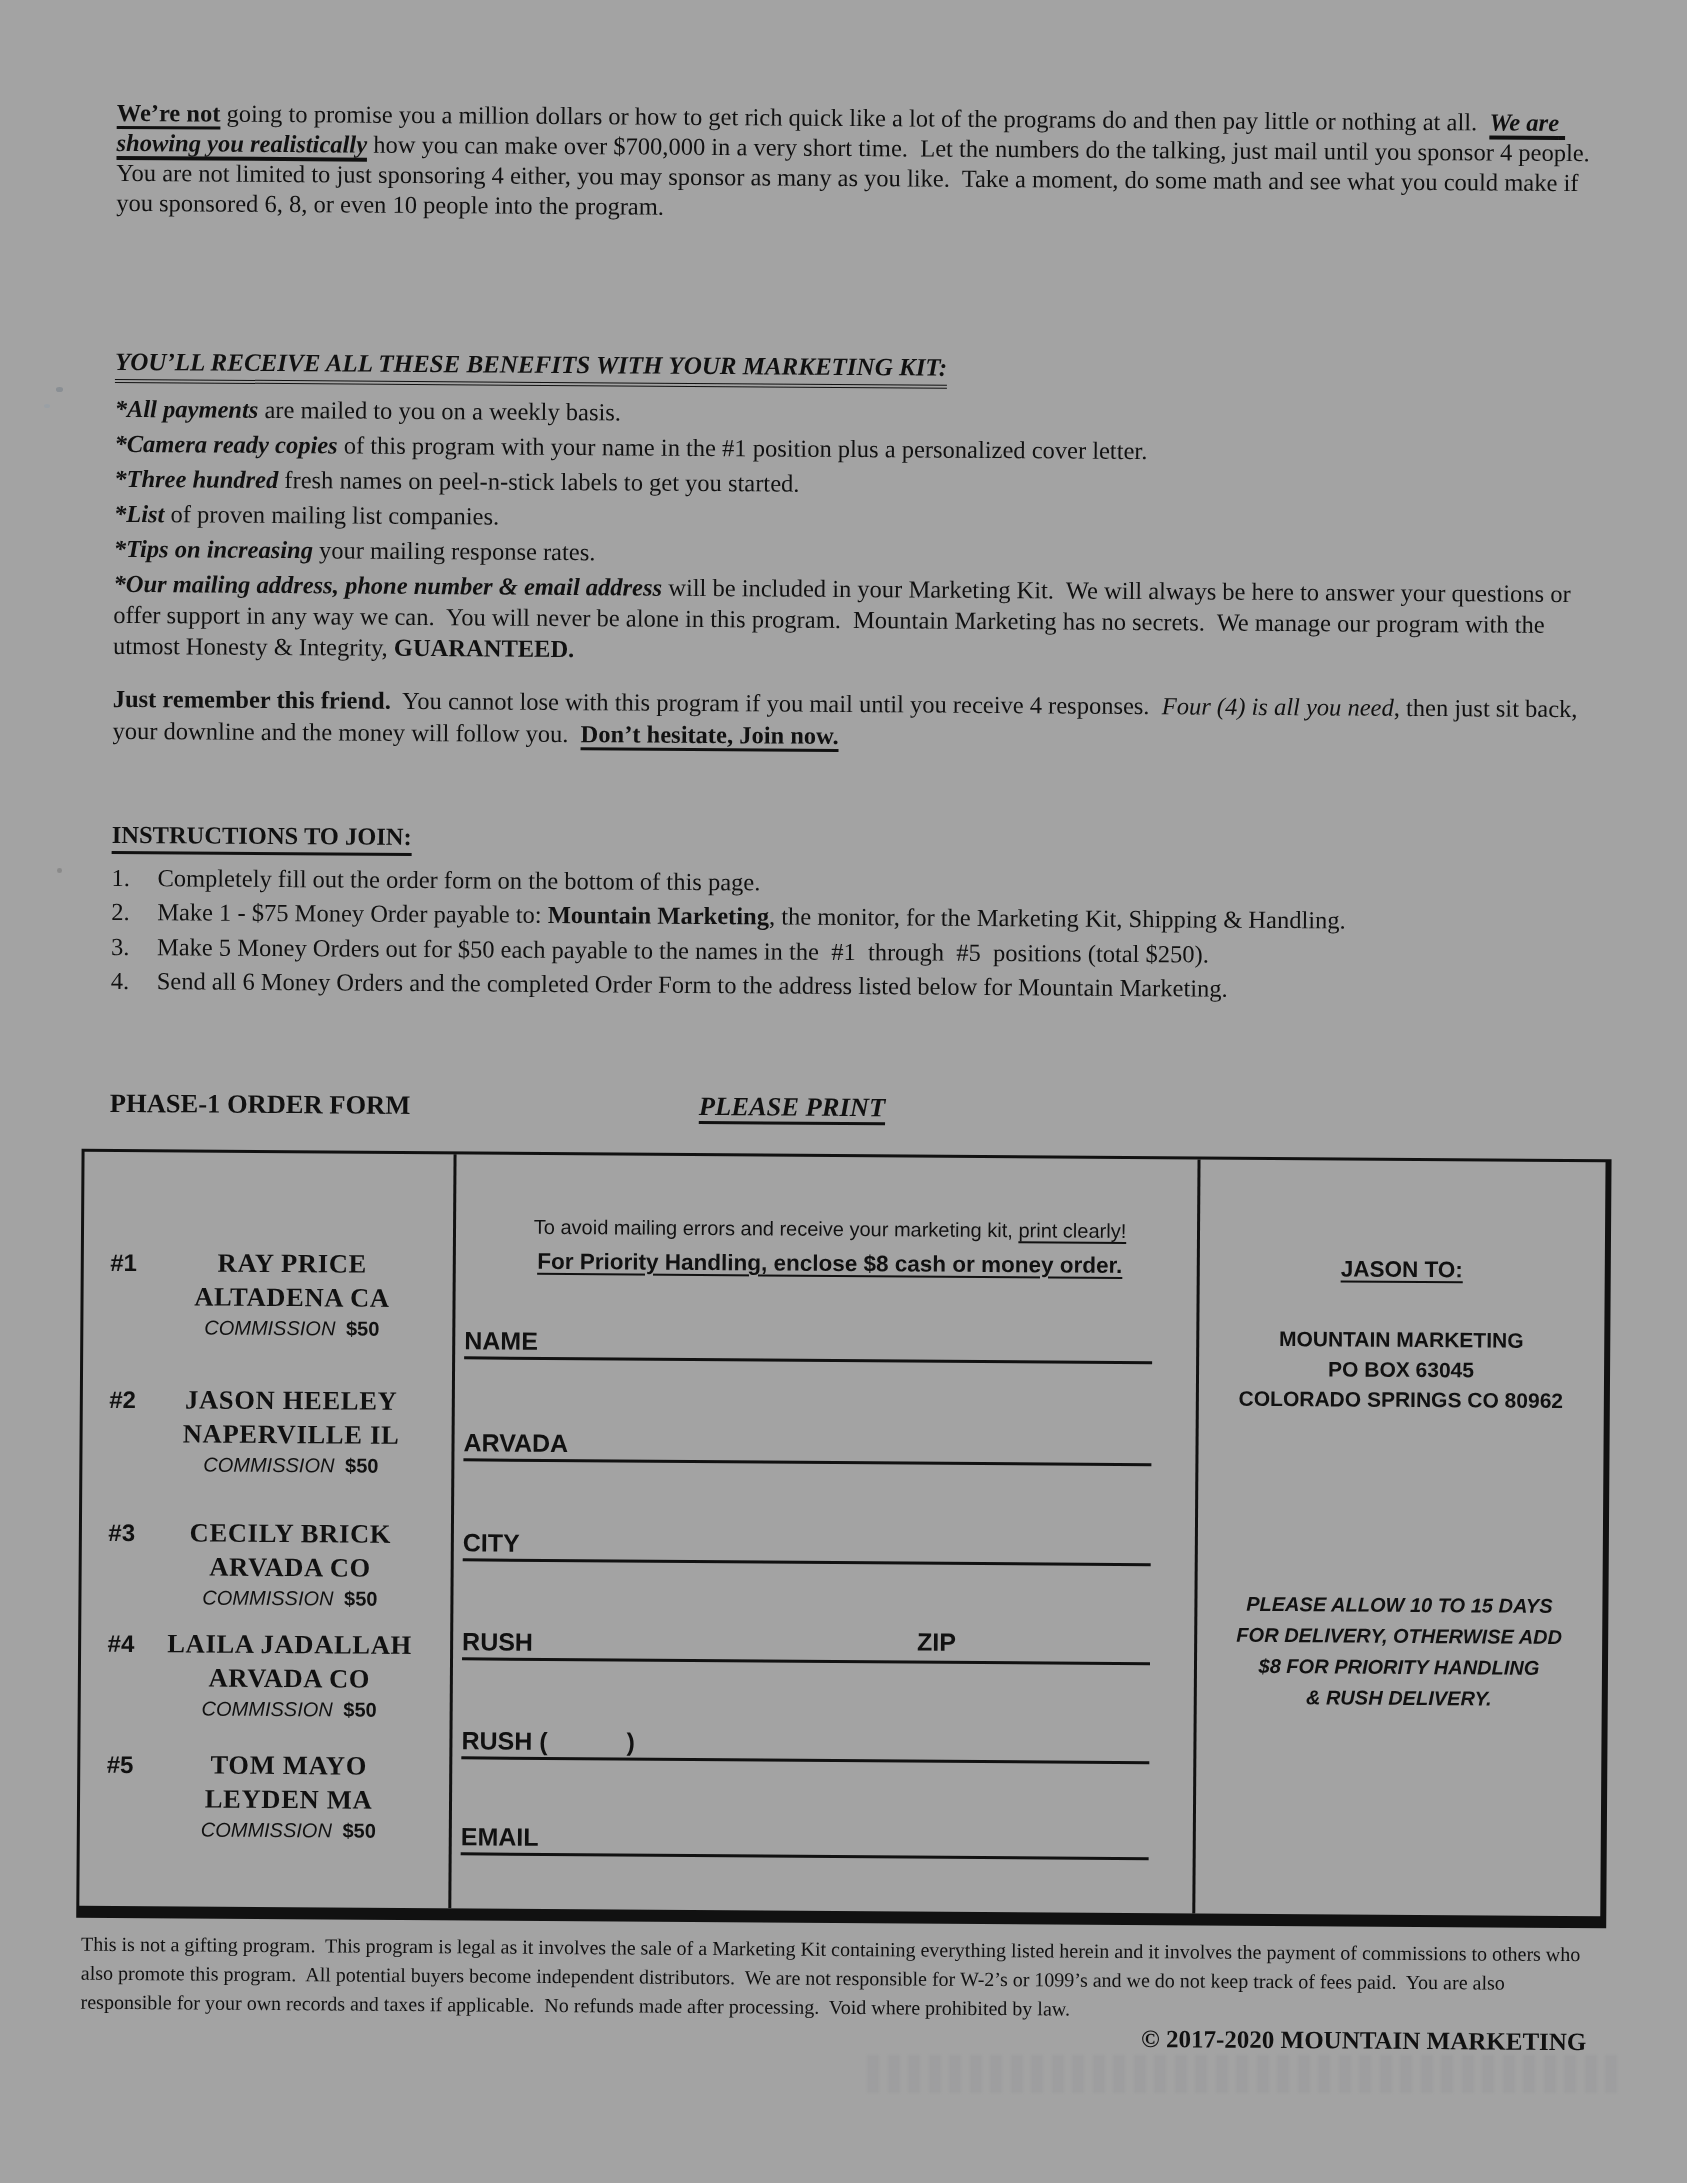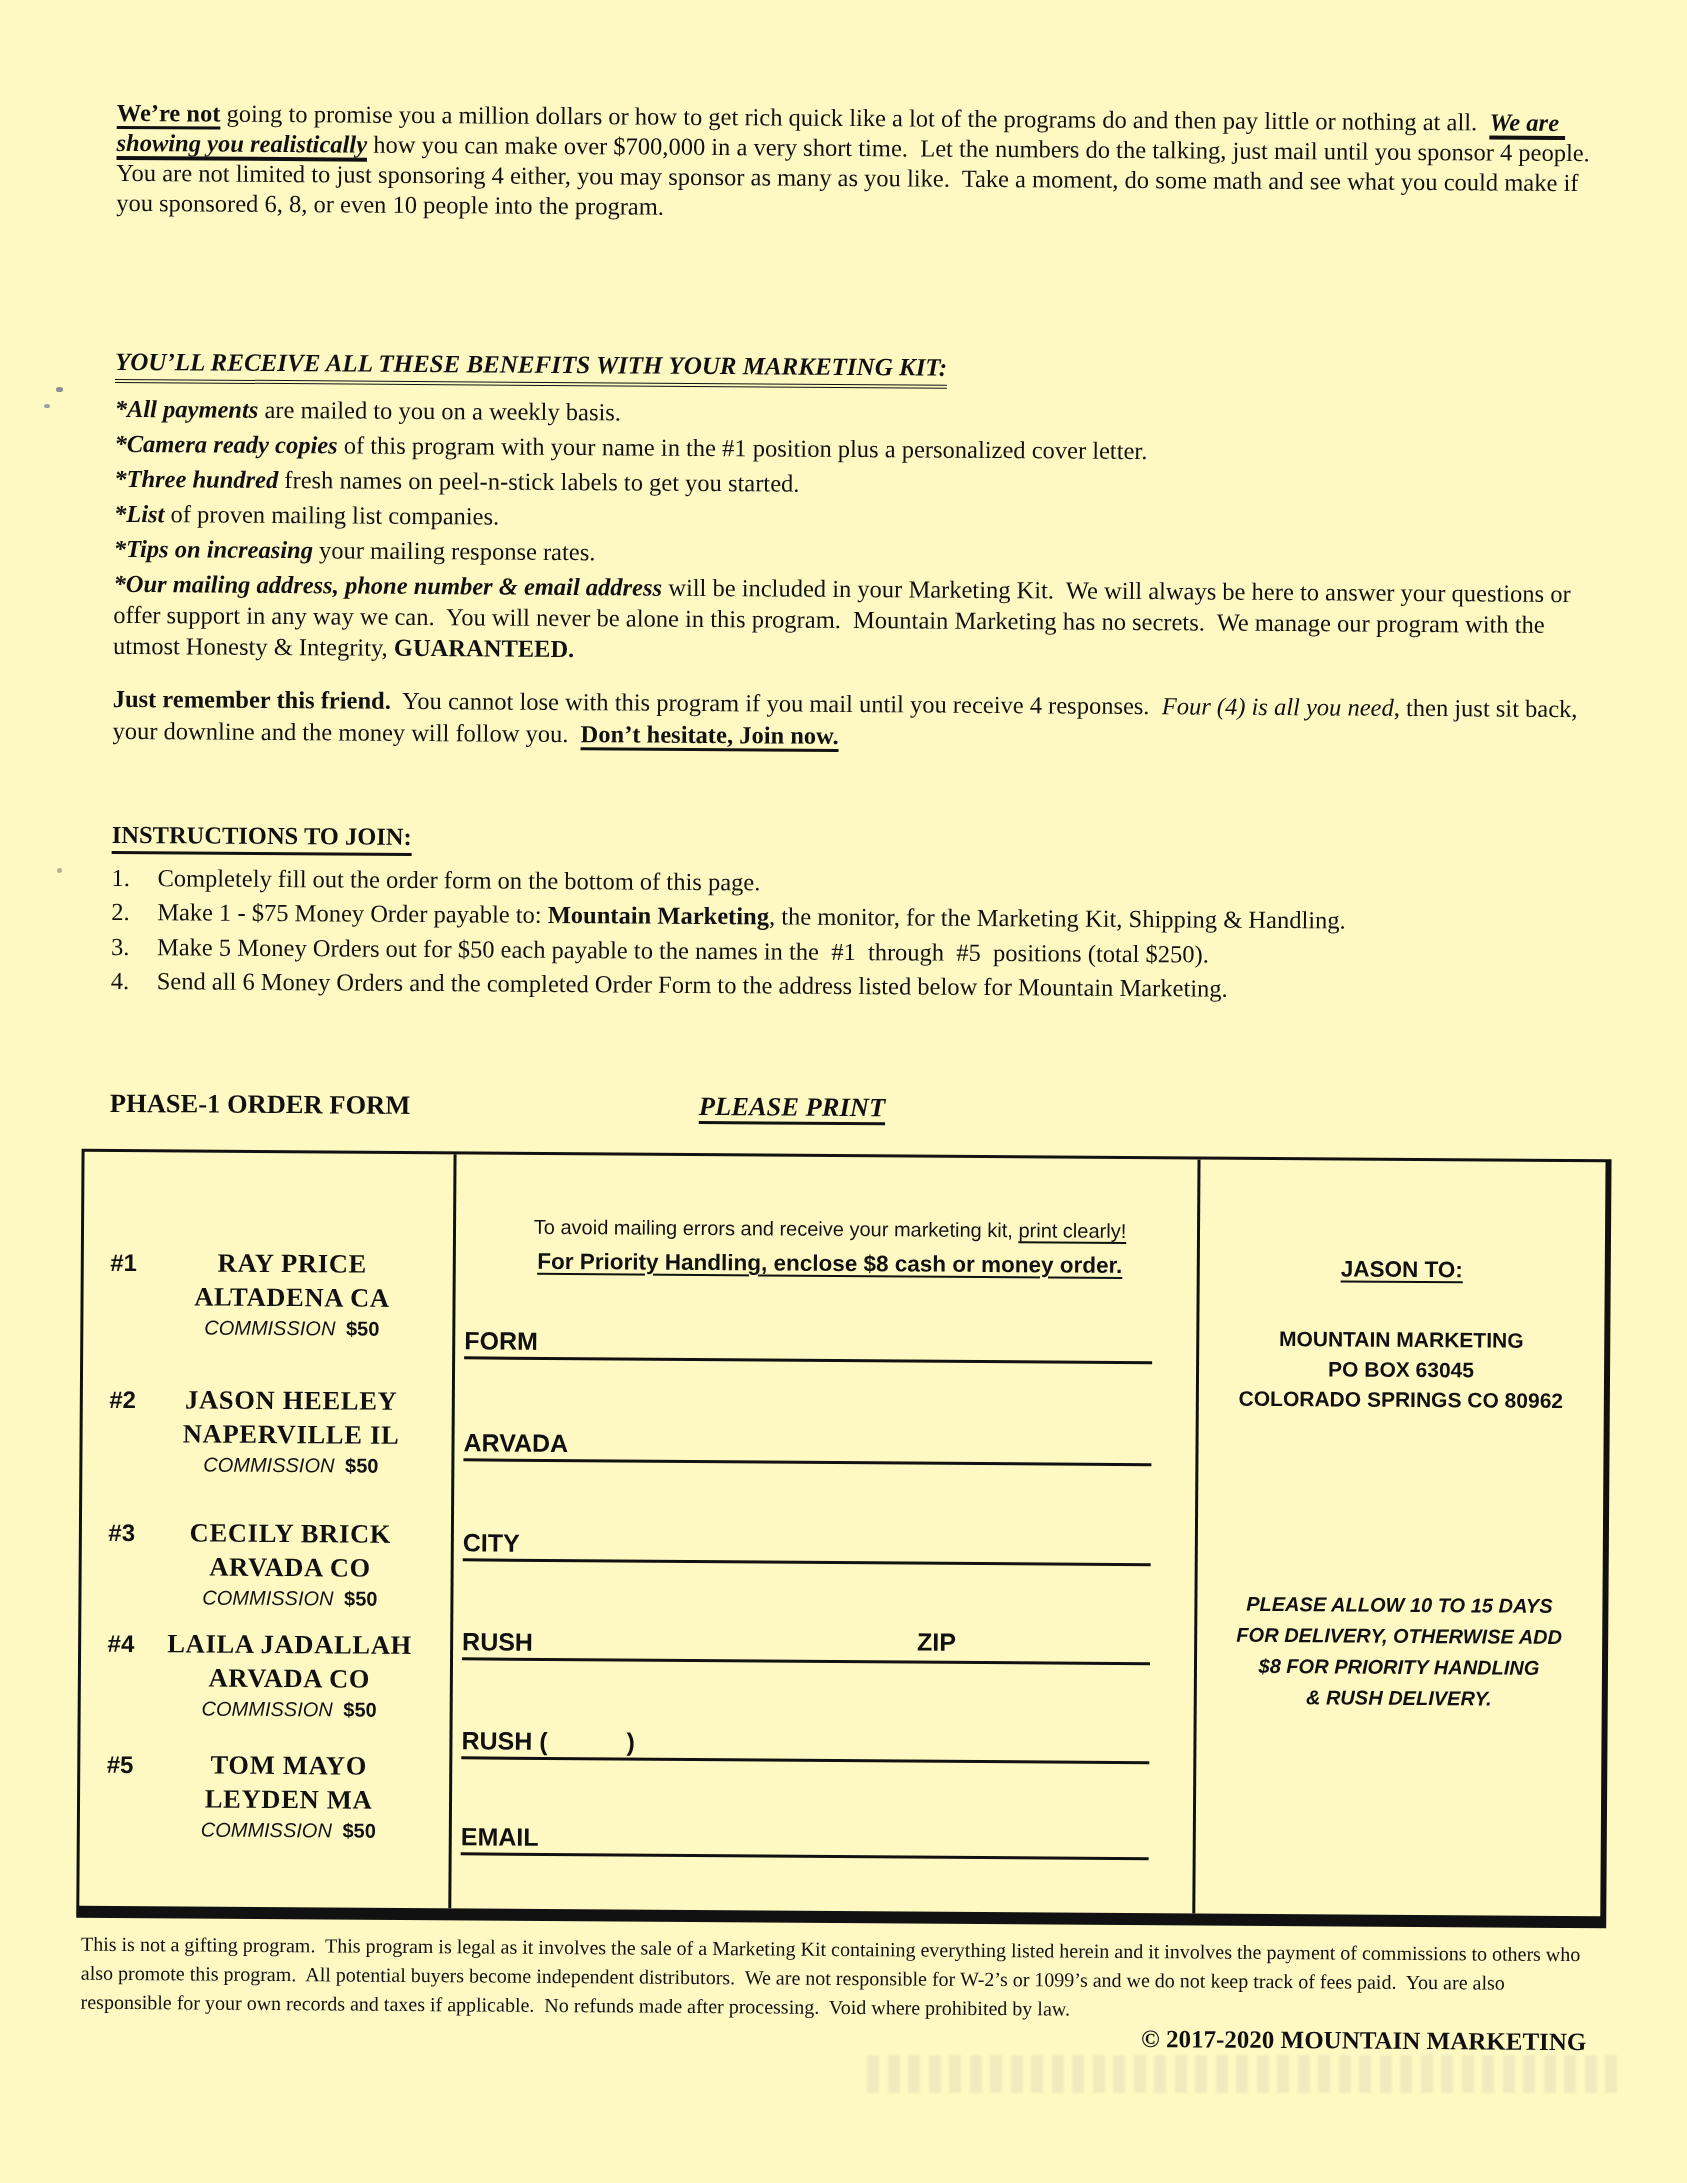--- a/index.html
+++ b/index.html
@@ -1,19 +1,19 @@
 <!DOCTYPE html>
 <html style="font-size:10.6px"><head>
 <meta charset="utf-8">
 <style>
   * { margin:0; padding:0; box-sizing:border-box; }
   html,body { background:#ffffff; }
   .page {
     position:relative; width:1687px; height:2183px;
-    background:#fef9c3; overflow:hidden; color:#111;
+    background:#a3a3a3; overflow:hidden; color:#111;
     font-family:"Liberation Serif","DejaVu Serif",serif;
   }
   .sheet { position:absolute; inset:0; transform:rotate(0.4deg); transform-origin:844px 1092px; }
 
   .b { font-weight:700; }
   .i { font-style:italic; }
   .u  { text-decoration:underline; text-decoration-thickness:2.6px; text-underline-offset:4.6px; }
   .u2 { text-decoration:underline; text-decoration-thickness:4px; text-underline-offset:5.3px; }
   .u3 { text-decoration:underline; text-decoration-thickness:2px; text-underline-offset:4px; }
 
@@ -161,21 +161,21 @@
           <div class="pos-name">TOM MAYO</div>
           <div class="pos-city">LEYDEN MA</div>
           <div class="pos-comm"><span>COMMISSION</span><span class="pos-amt">$50</span></div>
         </div>
       </div>
 
       <div class="mid-note1"><span>To avoid mailing errors and receive your marketing kit, </span><span class="u3">print clearly!</span></div>
       <div class="mid-note2"><span class="u3">For Priority Handling, enclose $8 cash or money order.</span></div>
 
       <div class="field f-name">
-          <span class="flabel">FORM</span>
+          <span class="flabel">NAME</span>
         </div>
       <div class="field f-address">
           <span class="flabel">ARVADA</span>
         </div>
       <div class="field f-city">
           <span class="flabel">CITY</span>
         </div>
       <div class="field f-state">
           <span class="flabel">RUSH</span>
           <span class="flabel zip-label">ZIP</span>

